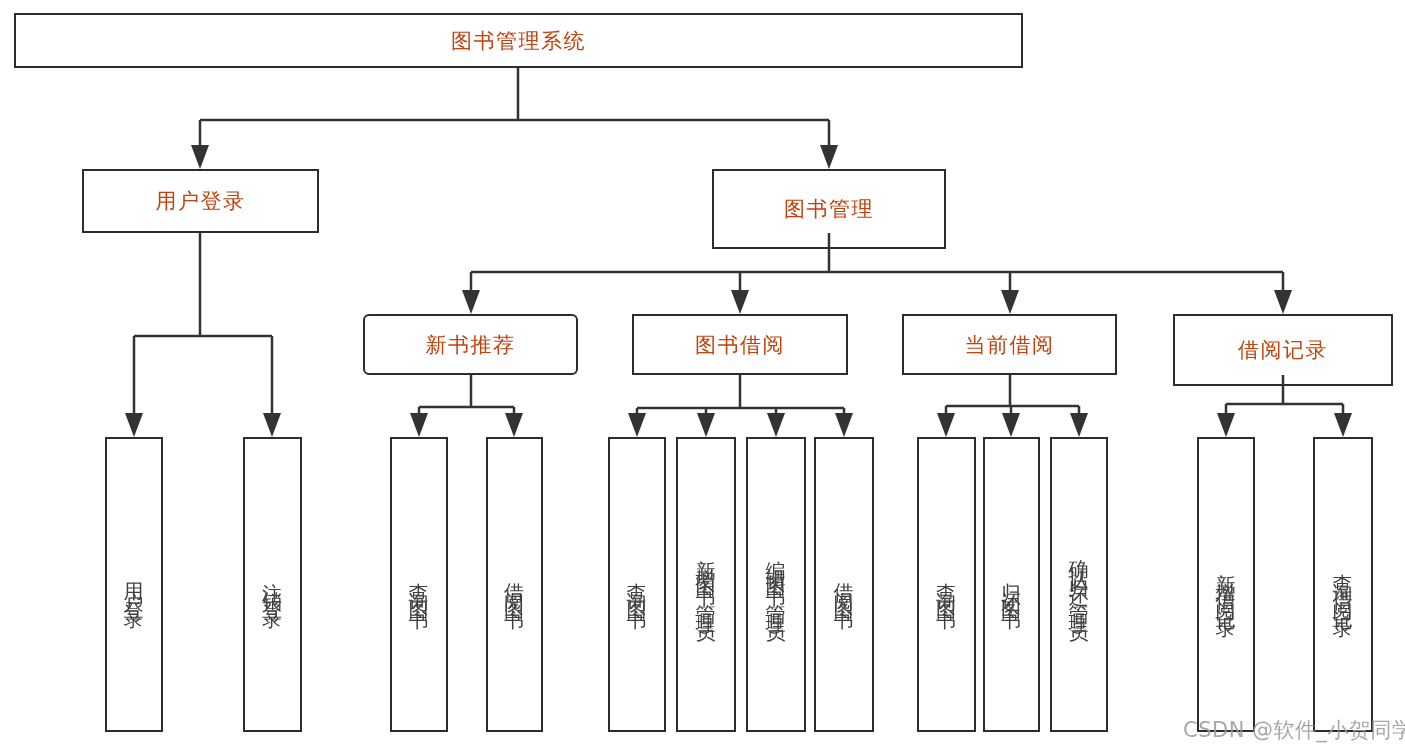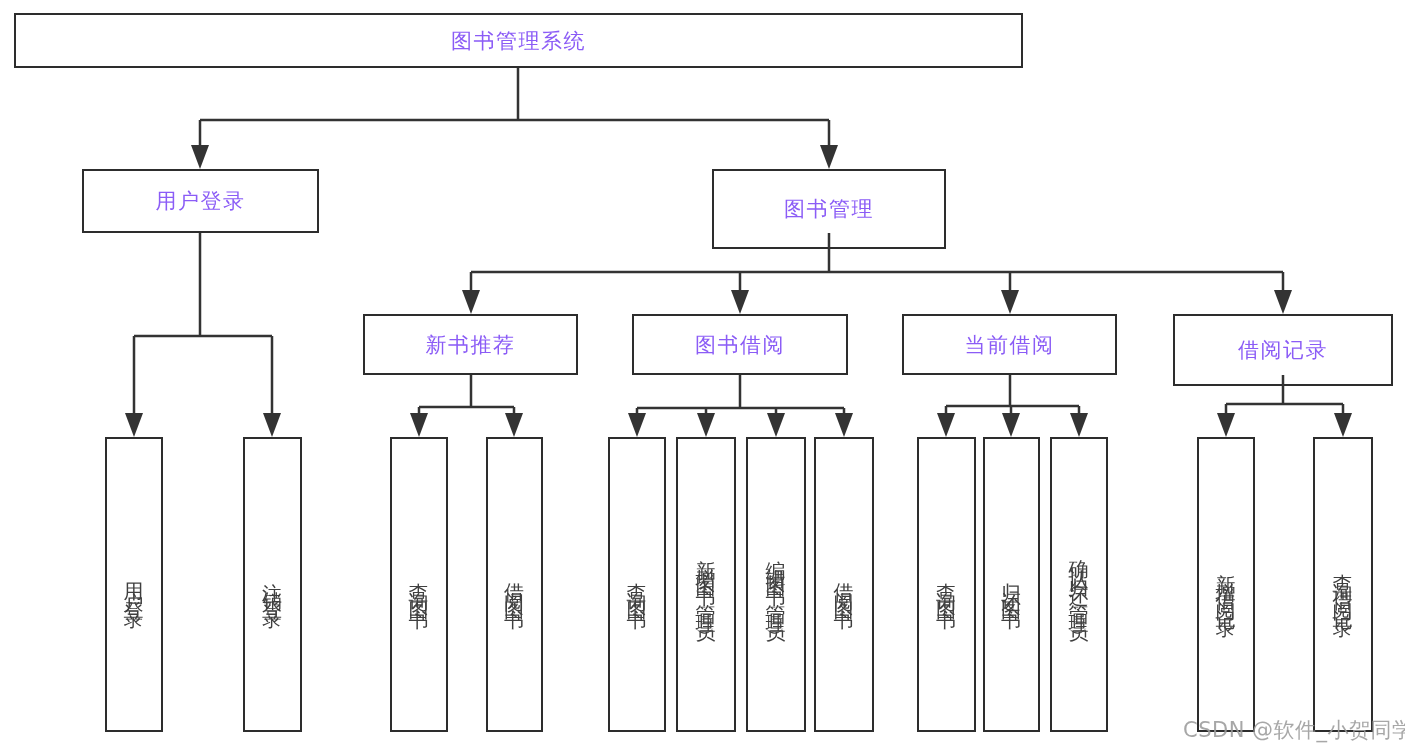--- a/index.html
+++ b/index.html
@@ -29,21 +29,21 @@
   .hbox {
     position: absolute;
     z-index: 1;
     box-sizing: border-box;
     background: #ffffff;
     border: 2.5px solid #2d2d2d;
     display: flex;
     align-items: center;
     justify-content: center;
     font-size: 21px;
-    color: #8b5cf6;
+    color: #c2410c;
     letter-spacing: 1.5px;
     white-space: nowrap;
   }
   .vbox {
     position: absolute;
     z-index: 1;
     box-sizing: border-box;
     background: #ffffff;
     border: 2.5px solid #2d2d2d;
     display: flex;
@@ -129,21 +129,21 @@
     <span>图书管理系统</span>
   </div>
 
   <div class="hbox" style="left:82px; top:169px; width:237px; height:64px;">
     <span>用户登录</span>
   </div>
   <div class="hbox" style="left:712px; top:169px; width:234px; height:80px;">
     <span>图书管理</span>
   </div>
 
-  <div class="hbox" style="left:363px; top:314px; width:215px; height:61px;">
+  <div class="hbox" style="left:363px; top:314px; width:215px; height:61px;border-radius:6px;">
     <span>新书推荐</span>
   </div>
   <div class="hbox" style="left:632px; top:314px; width:216px; height:61px;">
     <span>图书借阅</span>
   </div>
   <div class="hbox" style="left:902px; top:314px; width:215px; height:61px;">
     <span>当前借阅</span>
   </div>
   <div class="hbox" style="left:1173px; top:314px; width:220px; height:72px;">
     <span>借阅记录</span>

